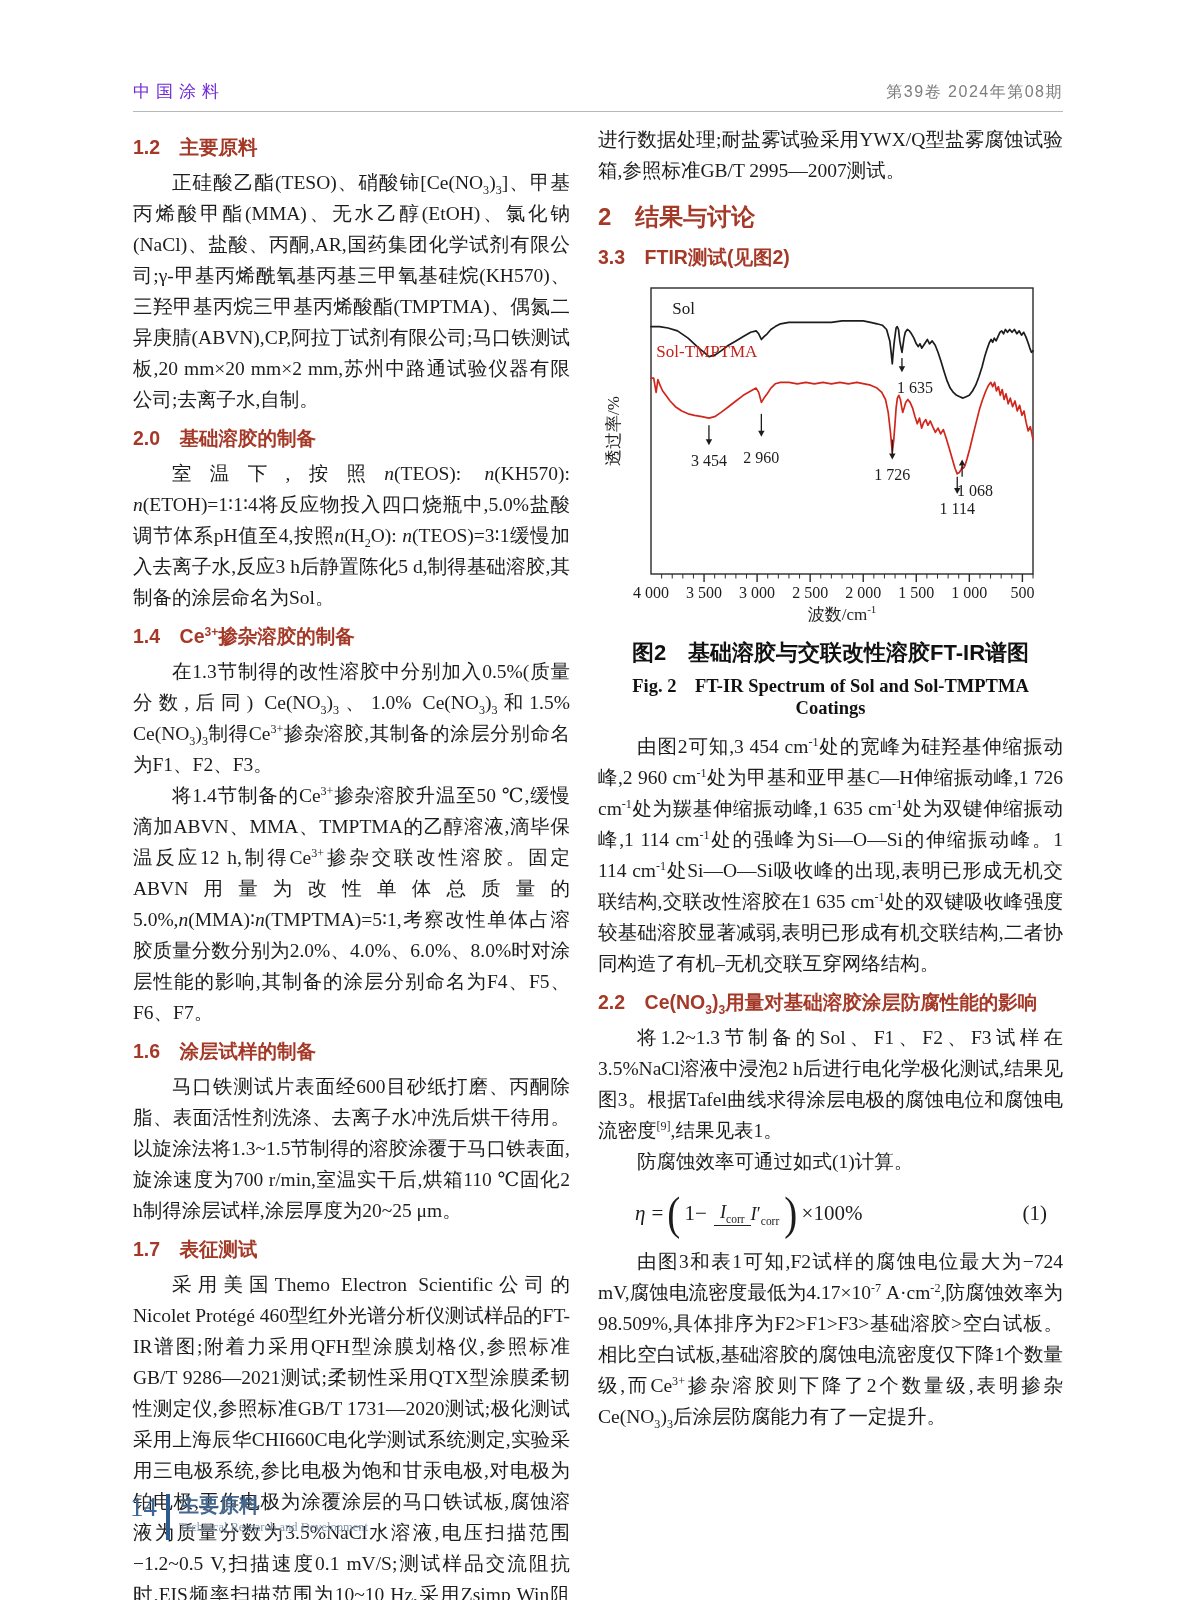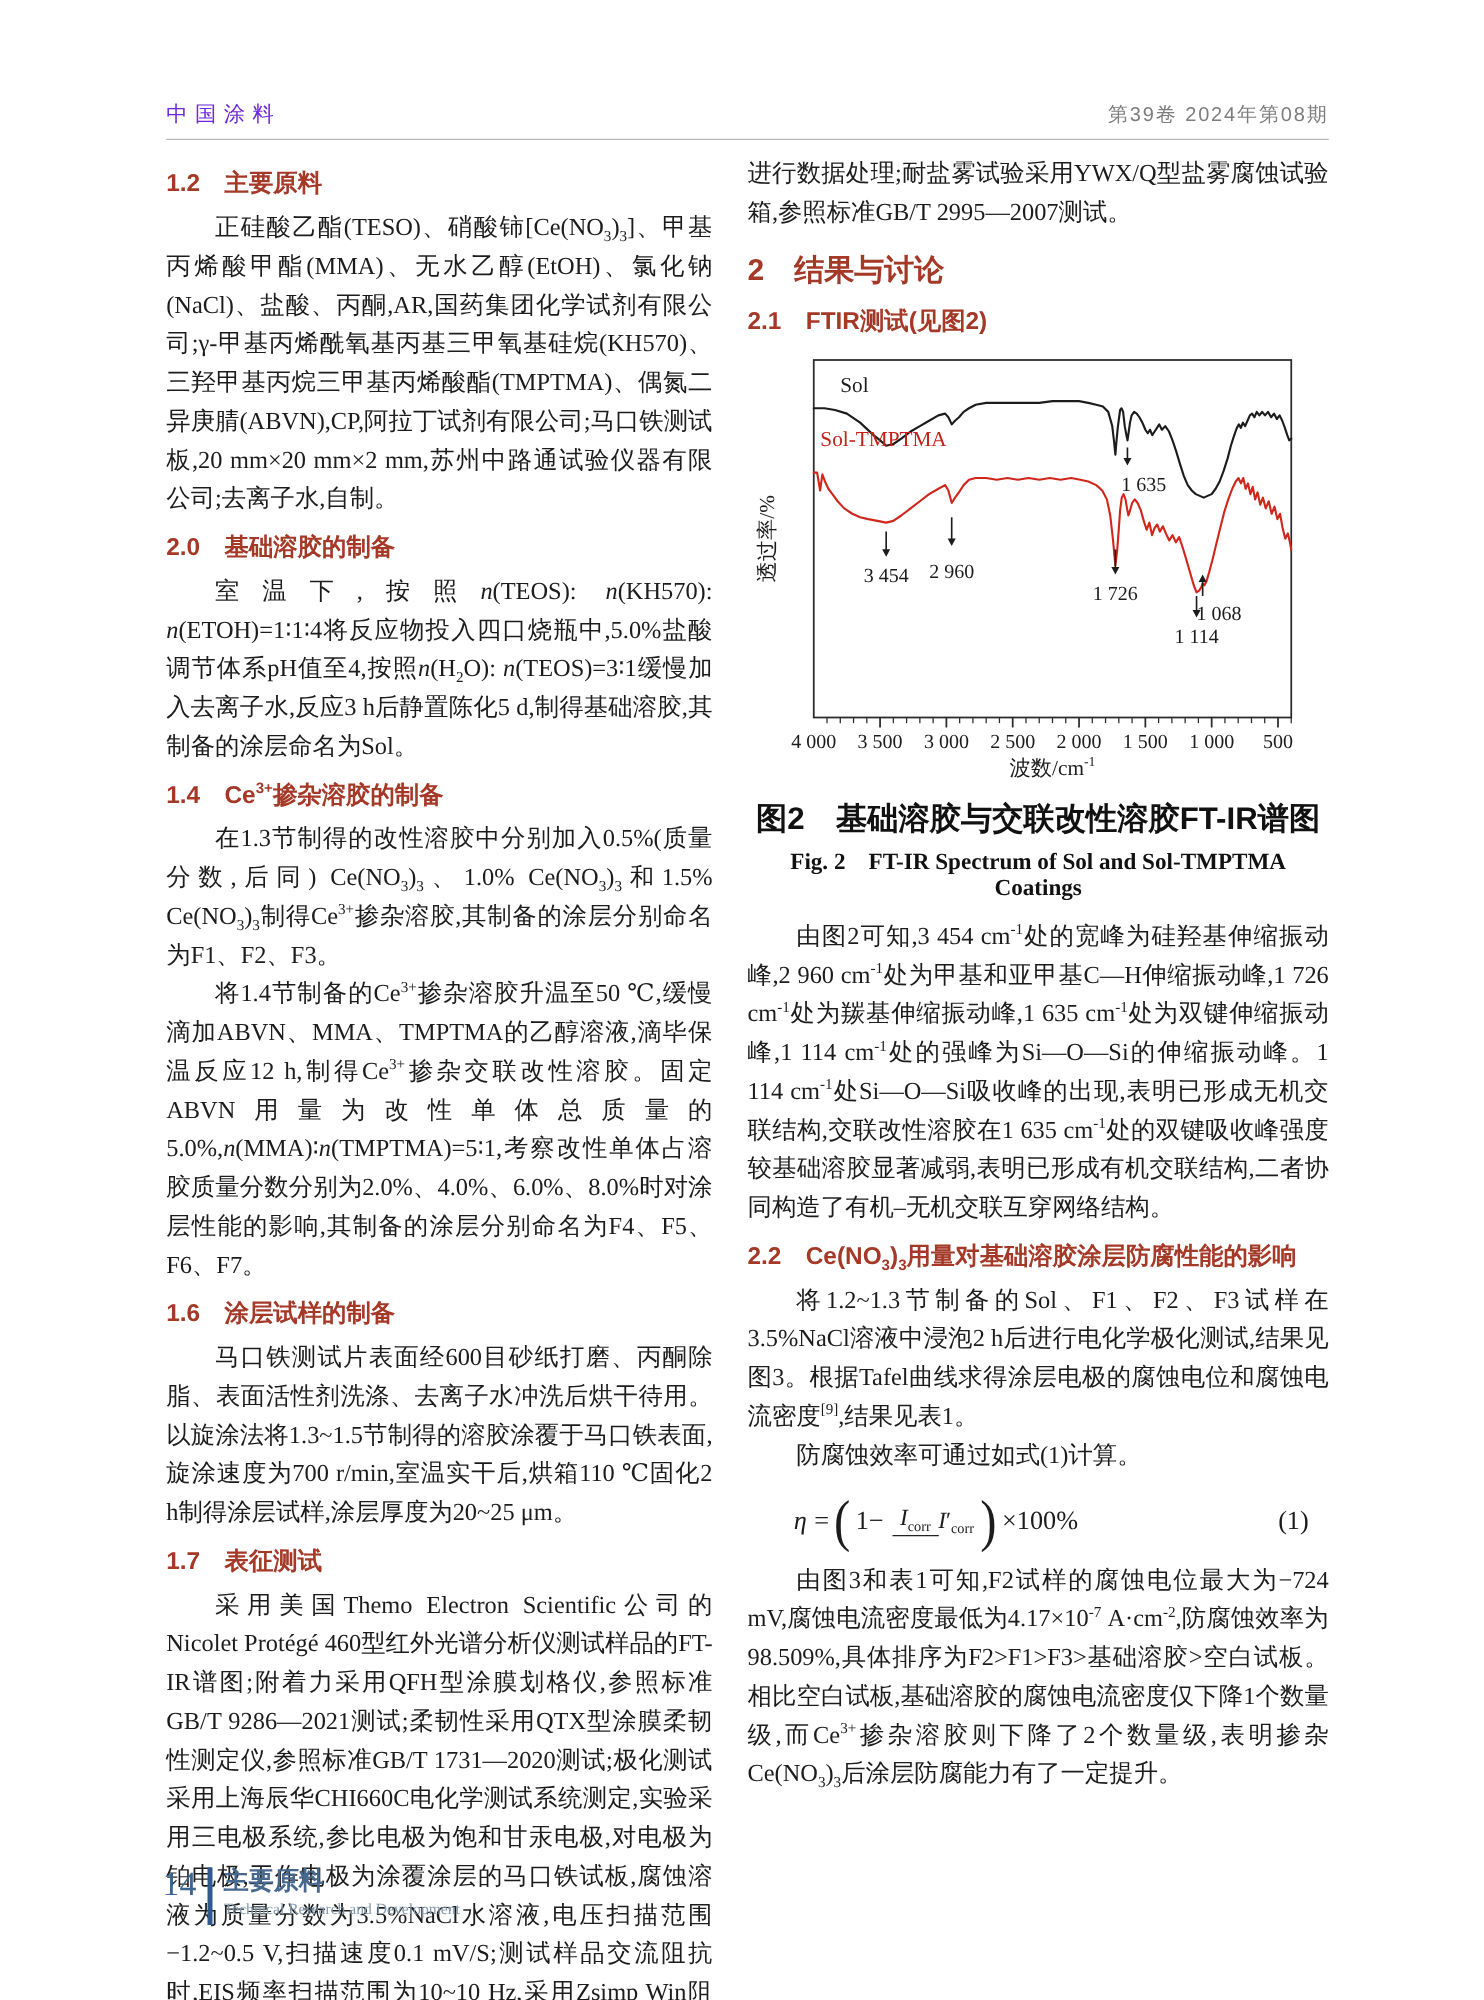--- a/index.html
+++ b/index.html
@@ -38,21 +38,21 @@
     font-family:"Liberation Sans","DejaVu Sans",sans-serif;
     font-weight:bold;color:#a53928;font-size:24px;line-height:34px;
     margin:14px 0 6px;
   }
   sup{font-size:62%;vertical-align:super;line-height:0;}
   sub{font-size:62%;vertical-align:sub;line-height:0;}
   .figure{margin:8px 0 12px;}
   .figure svg{display:block;margin:0 auto;}
   .cap-zh{
     font-family:"Liberation Sans","DejaVu Sans",sans-serif;
-    font-weight:bold;font-size:25px;text-align:center;margin-top:10px;color:#111;
+    font-weight:bold;font-size:22px;text-align:center;margin-top:10px;color:#111;
   }
   .cap-en{
     font-weight:bold;font-size:18.5px;text-align:center;margin-top:5px;color:#111;
   }
   .equation{
     display:flex;align-items:center;margin:16px 0 12px;padding-left:34px;
     font-size:21px;
   }
   .eq-lhs{font-style:normal;}
   .eq-piece{margin:0 3px;}
@@ -90,21 +90,21 @@
     <div class="h2">1.6　涂层试样的制备</div>
     <p class="body">马口铁测试片表面经600目砂纸打磨、丙酮除脂、表面活性剂洗涤、去离子水冲洗后烘干待用。以旋涂法将1.3~1.5节制得的溶胶涂覆于马口铁表面,旋涂速度为700 r/min,室温实干后,烘箱110 ℃固化2 h制得涂层试样,涂层厚度为20~25 μm。</p>
     <div class="h2">1.7　表征测试</div>
     <p class="body">采用美国Themo Electron Scientific公司的Nicolet Protégé 460型红外光谱分析仪测试样品的FT-IR谱图;附着力采用QFH型涂膜划格仪,参照标准GB/T 9286—2021测试;柔韧性采用QTX型涂膜柔韧性测定仪,参照标准GB/T 1731—2020测试;极化测试采用上海辰华CHI660C电化学测试系统测定,实验采用三电极系统,参比电极为饱和甘汞电极,对电极为铂电极,工作电极为涂覆涂层的马口铁试板,腐蚀溶液为质量分数为3.5%NaCl水溶液,电压扫描范围−1.2~0.5 V,扫描速度0.1 mV/S;测试样品交流阻抗时,EIS频率扫描范围为10~10 Hz,采用Zsimp Win阻抗分析软件</p>
   </div>
 
 <div class="col-right">
   <div id="right-top">
       <p class="body noindent">进行数据处理;耐盐雾试验采用YWX/Q型盐雾腐蚀试验箱,参照标准GB/T 2995—2007测试。</p>
       <div class="h1">2　结果与讨论</div>
-      <div class="h2">2.1　FTIR测试(见图2)</div>
+      <div class="h2">3.3　FTIR测试(见图2)</div>
     </div>
   <div class="figure">
     <svg id="ftir-chart" width="452" height="348" viewBox="0 0 452 348">
         <rect x="46" y="8" width="382" height="286" fill="none" stroke="#2a2a2a" stroke-width="1.4"></rect>
         <line x1="56.611111111111114" y1="294" x2="56.611111111111114" y2="298.5" stroke="#2a2a2a" stroke-width="1"></line>
         <line x1="67.22222222222223" y1="294" x2="67.22222222222223" y2="298.5" stroke="#2a2a2a" stroke-width="1"></line>
         <line x1="77.83333333333333" y1="294" x2="77.83333333333333" y2="298.5" stroke="#2a2a2a" stroke-width="1"></line>
         <line x1="88.44444444444444" y1="294" x2="88.44444444444444" y2="298.5" stroke="#2a2a2a" stroke-width="1"></line>
         <line x1="99.05555555555556" y1="294" x2="99.05555555555556" y2="302" stroke="#2a2a2a" stroke-width="1.4"></line>
         <line x1="109.66666666666666" y1="294" x2="109.66666666666666" y2="298.5" stroke="#2a2a2a" stroke-width="1"></line>

